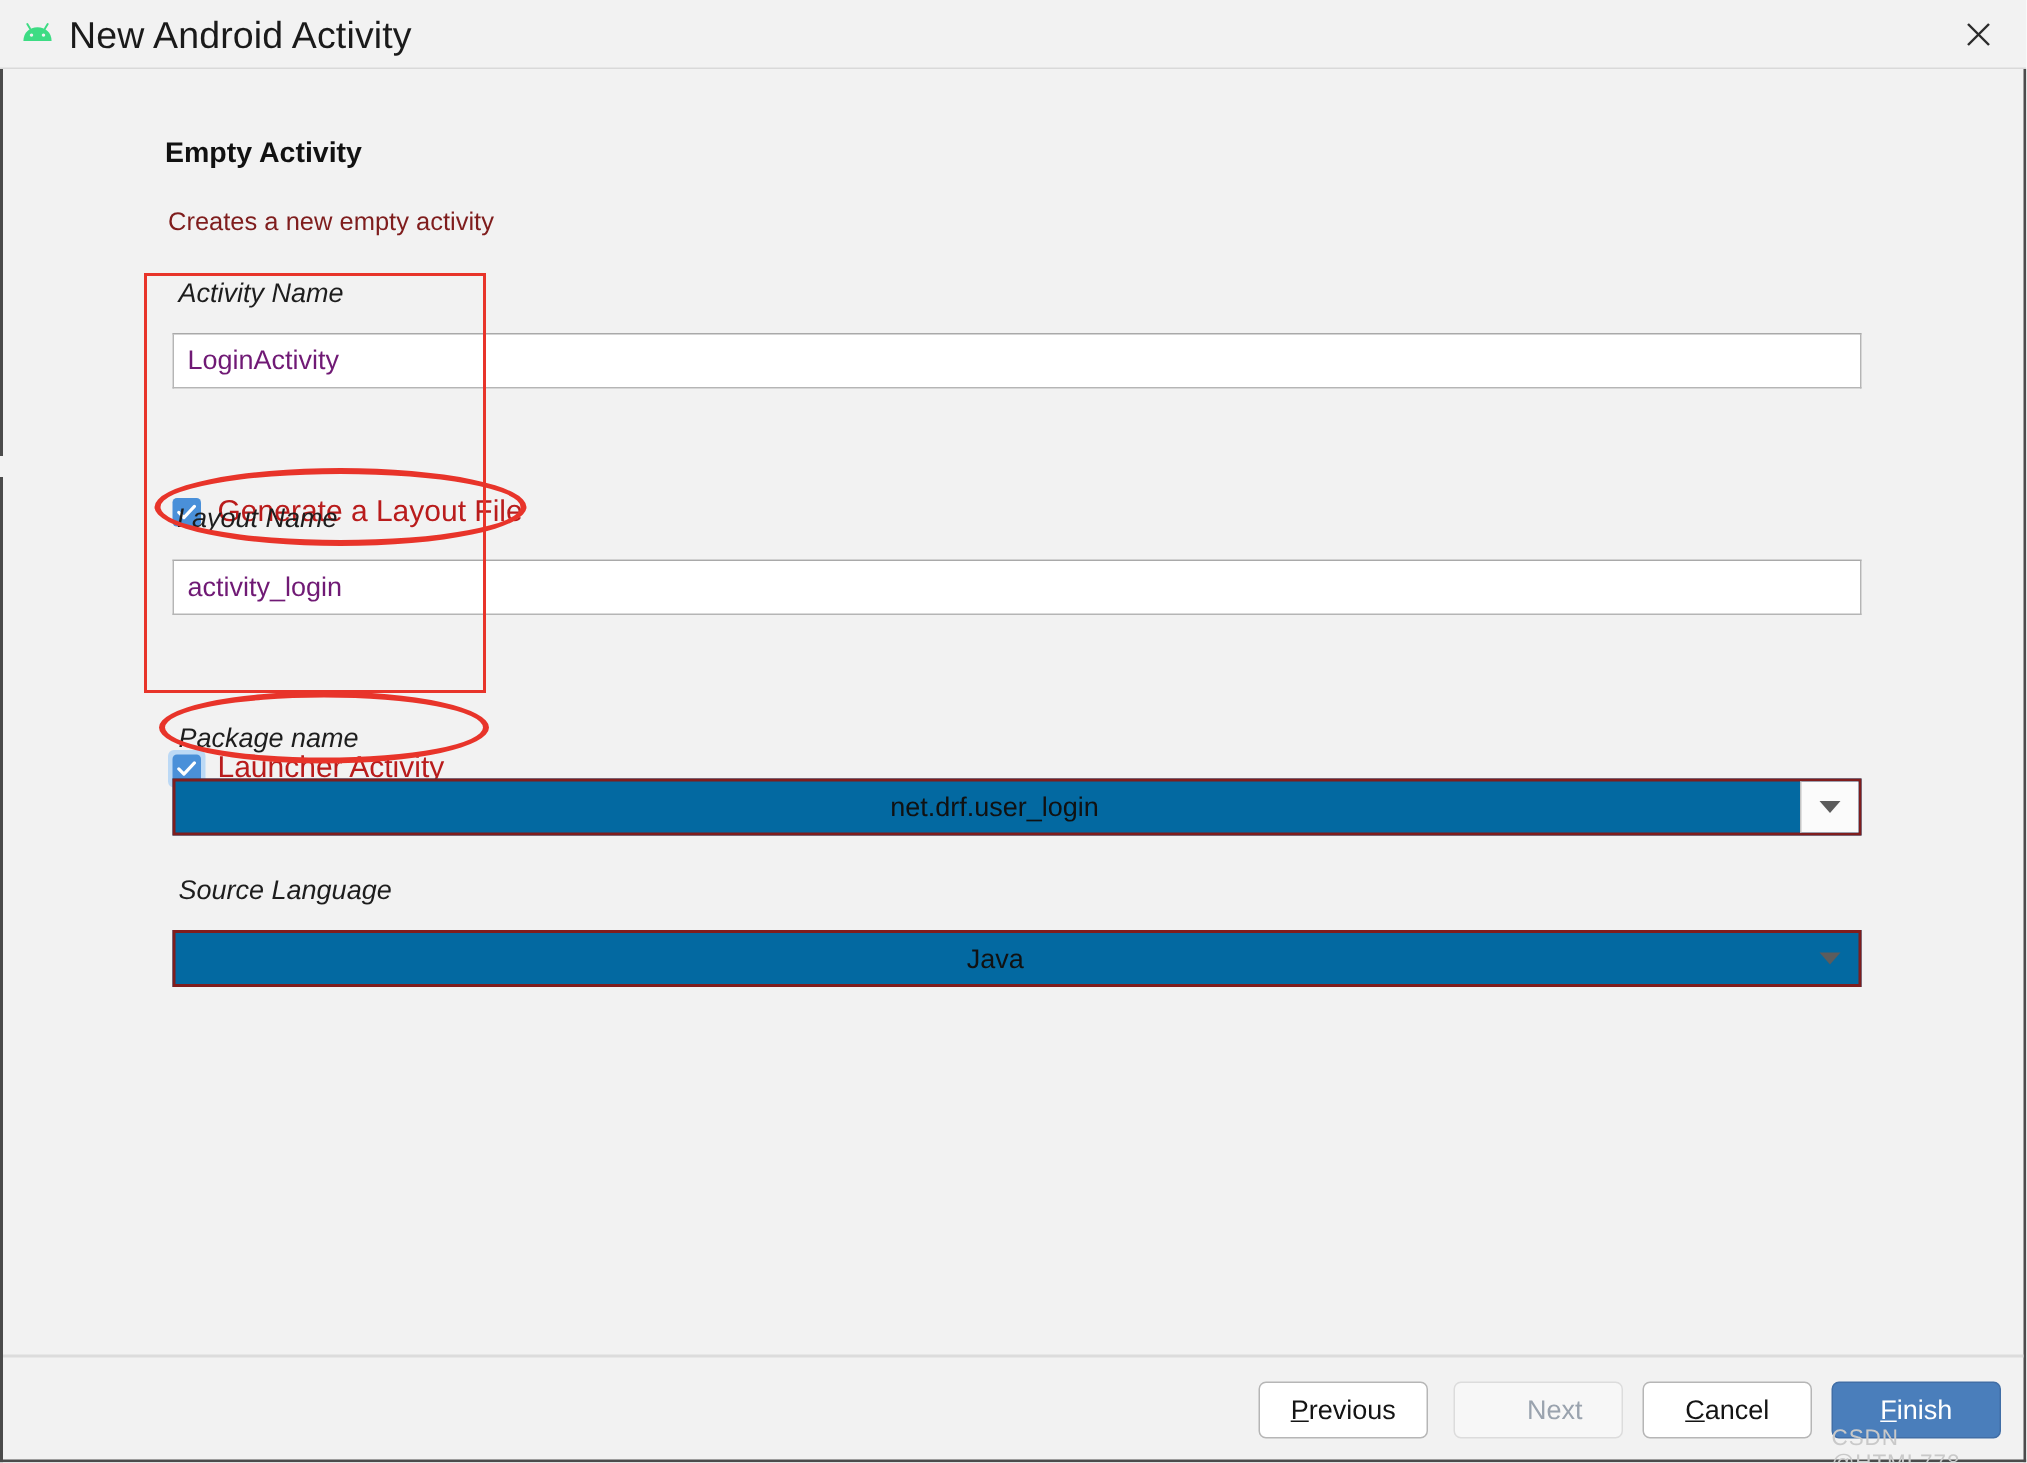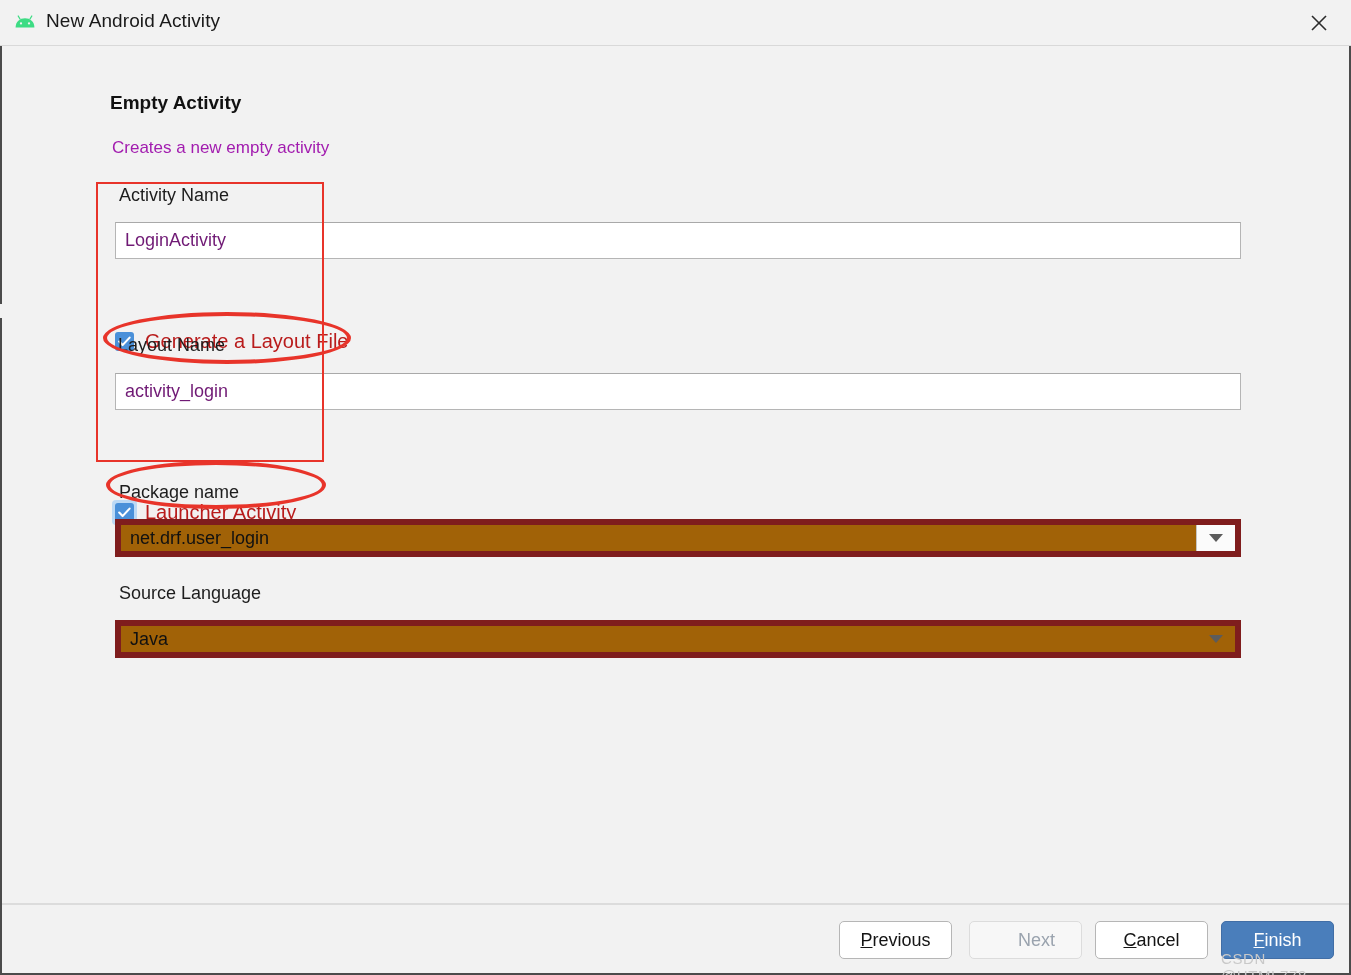--- a/index.html
+++ b/index.html
@@ -32,21 +32,21 @@
     box-sizing: border-box;
   }
   .title-icon {
     position: absolute;
     left: 14px; top: 13px;
     width: 22px; height: 20px;
   }
   .title-text {
     position: absolute;
     left: 46px; top: 10px;
-    font-size: 19px;
+    font-size: 25px;
     color: #1a1a1a;
     letter-spacing: .1px;
   }
   .close-btn {
     position: absolute;
     right: 0; top: 0;
     width: 64px; height: 45px;
     display: flex;
     align-items: center;
     justify-content: center;
@@ -80,50 +80,52 @@
     position: absolute;
     left: 108px; top: 46px;
     font-size: 19px;
     font-weight: bold;
     color: #111;
   }
   .subheading {
     position: absolute;
     left: 110px; top: 92px;
     font-size: 17px;
-    color: #a21caf;
+    color: #7f1d1d;
   }
 
   .field-label {
     position: absolute;
     font-size: 18px;
     color: #1d1d1d;
+    font-style: italic;
   }
 
   .text-input {
     position: absolute;
     box-sizing: border-box;
     background: #ffffff;
     border: 1px solid #b5b5b5;
     border-top-color: #a9a9a9;
     font-family: "Liberation Sans", sans-serif;
     font-size: 18px;
     color: #701a75;
     padding: 0 0 0 9px;
     outline: none;
   }
 
   
   .combo {
     position: absolute;
     box-sizing: border-box;
-    background: #a16207;
-    border: 6px solid #7f1d1d;
-    display: flex;
-    align-items: center;
+    background: #0369a1;
+    border: 2px solid #7f1d1d;
+    display: flex;
+    align-items: center;
+    text-align: center;
   }
   .combo .combo-value {
     flex: 1 1 auto;
     font-size: 18px;
     color: #111;
     padding-left: 9px;
     white-space: nowrap;
     overflow: hidden;
   }
   .combo .combo-arrow {

